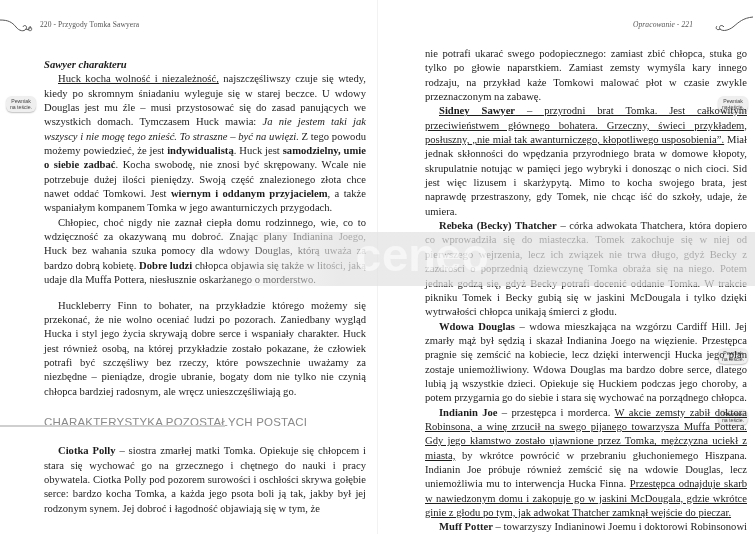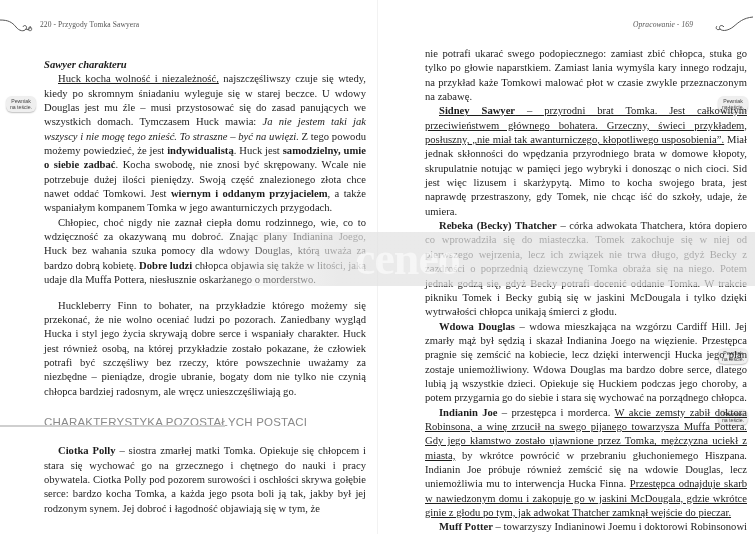--- a/index.html
+++ b/index.html
@@ -25,21 +25,21 @@
   .section-head { font-family:"Liberation Sans", "DejaVu Sans", sans-serif; font-size:11.5px; color:#8a8a8a;
                   letter-spacing:0.2px; margin-top:16px; padding-bottom:3px; }
   .section-rule { position:absolute; left:0; top:425px; width:225px; height:2px; background:#cfcfcf; }
   .note { position:absolute; width:30px; height:16px; border-radius:6px; background:#efefef;
           box-shadow:0 1px 1.5px rgba(0,0,0,0.25); font-family:"Liberation Sans", "DejaVu Sans", sans-serif;
           font-size:5.2px; line-height:6px; color:#444; text-align:center; padding-top:2px; box-sizing:border-box; }
   .note span { display:block; }
   .watermark { position:absolute; left:200px; top:232px; width:555px; height:54px;
                background:linear-gradient(90deg, rgba(225,225,225,0) 0%, rgba(225,225,225,0.7) 25%, rgba(225,225,225,0.7) 100%);
                pointer-events:none; }
-  .watermark-logo { position:absolute; left:355px; top:232px; font-family:Liberation Serif, serif;
+  .watermark-logo { position:absolute; left:355px; top:232px; font-family:Liberation Mono, monospace;
                     font-size:46px; font-weight:bold; color:rgba(255,255,255,0.55); letter-spacing:-1px; line-height:54px; }
   .gutter { position:absolute; left:377px; top:0; width:1px; height:534px; background:#f2f2f2; }
 </style>
 </head>
 <body>
 
 <div class="gutter"></div>
 
 <div class="page page-left">
   <svg class="swirl" width="36" height="22" viewBox="0 0 36 22">
@@ -61,40 +61,40 @@
     <div class="gap"></div>
     <p class="ind">Huckleberry Finn to bohater, na przykładzie którego możemy się przekonać, że nie wolno oceniać ludzi po pozorach. Zaniedbany wygląd Hucka i styl jego życia skrywają dobre serce i wspaniały charakter. Huck jest również osobą, na której przykładzie zostało pokazane, że człowiek potrafi być szczęśliwy bez rzeczy, które powszechnie uważamy za niezbędne – pieniądze, drogie ubranie, bogaty dom nie tylko nie czynią chłopca bardziej radosnym, ale wręcz unieszczęśliwiają go.</p>
     <div class="section-head">CHARAKTERYSTYKA POZOSTAŁYCH POSTACI</div>
     <div style="height:12px"></div>
     <p class="ind"><b>Ciotka Polly</b><span> – siostra zmarłej matki Tomka. Opiekuje się chłopcem i stara się wychować go na grzecznego i chętnego do nauki i pracy obywatela. Ciotka Polly pod pozorem surowości i oschłości skrywa gołębie serce: bardzo kocha Tomka, a każda jego psota boli ją tak, jakby był jej rodzonym synem. Jej dobroć i łagodność objawiają się w tym, że</span></p>
   </div>
   <div class="section-rule"></div>
 </div>
 
 <div class="page page-right">
-  <div class="running-head">Opracowanie - 169</div>
+  <div class="running-head">Opracowanie - 221</div>
   <svg class="swirl" width="40" height="22" viewBox="0 0 40 22">
     <path d="M40 3 C30 4, 26 8, 20 13 C16 16, 10 18, 7 15 C5 12, 9 10, 11 13 M7 15 C4 17, 2 14, 4 12" fill="none" stroke="#555" stroke-width="1"></path>
   </svg>
 
   <div class="note" style="left:340px; top:96px;">
     <span>Pewniak</span>
     <span>na teście.</span>
   </div>
   <div class="note" style="left:340px; top:348px;">
     <span>Pewniak</span>
     <span>na teście.</span>
   </div>
   <div class="note" style="left:340px; top:409px;">
     <span>Pewniak</span>
     <span>na teście.</span>
   </div>
 
   <div class="body">
-    <p>nie potrafi ukarać swego podopiecznego: zamiast zbić chłopca, stuka go tylko po głowie naparstkiem. Zamiast lania wymyśla kary innego rodzaju, na przykład każe Tomkowi malować płot w czasie zwykle przeznaczonym na zabawę.</p>
+    <p>nie potrafi ukarać swego podopiecznego: zamiast zbić chłopca, stuka go tylko po głowie naparstkiem. Zamiast zemsty wymyśla kary innego rodzaju, na przykład każe Tomkowi malować płot w czasie zwykle przeznaczonym na zabawę.</p>
     <p class="ind"><span class="u"><b>Sidney Sawyer</b><span> – przyrodni brat Tomka. Jest całkowitym przeciwieństwem głównego bohatera. Grzeczny, świeci przykładem, posłuszny, „nie miał tak awanturniczego, kłopotliwego usposobienia”.</span></span><span> Miał jednak skłonności do wpędzania przyrodniego brata w domowe kłopoty, skrupulatnie notując w pamięci jego wybryki i donosząc o nich cioci. Sid jest więc lizusem i skarżypytą. Mimo to kocha swojego brata, jest naprawdę przestraszony, gdy Tomek, nie chcąc iść do szkoły, udaje, że umiera.</span></p>
     <p class="ind"><b>Rebeka (Becky) Thatcher</b><span> – córka adwokata Thatchera, która dopiero co wprowadziła się do miasteczka. Tomek zakochuje się w niej od pierwszego wejrzenia, lecz ich związek nie trwa długo, gdyż Becky z zazdrości o poprzednią dziewczynę Tomka obraża się na niego. Potem jednak godzą się, gdyż Becky potrafi docenić oddanie Tomka. W trakcie pikniku Tomek i Becky gubią się w jaskini McDougala i tylko dzięki wytrwałości chłopca unikają śmierci z głodu.</span></p>
     <p class="ind"><b>Wdowa Douglas</b><span> – wdowa mieszkająca na wzgórzu Cardiff Hill. Jej zmarły mąż był sędzią i skazał Indianina Joego na więzienie. Przestępca pragnie się zemścić na kobiecie, lecz dzięki interwencji Hucka jego plan zostaje uniemożliwiony. Wdowa Douglas ma bardzo dobre serce, dlatego lubią ją wszystkie dzieci. Opiekuje się Huckiem podczas jego choroby, a potem przygarnia go do siebie i stara się wychować na porządnego chłopca.</span></p>
     <p class="ind"><b>Indianin Joe</b><span> – przestępca i morderca. </span><span class="u">W akcie zemsty zabił doktora Robinsona, a winę zrzucił na swego pijanego towarzysza Muffa Pottera. Gdy jego kłamstwo zostało ujawnione przez Tomka, mężczyzna uciekł z miasta,</span><span> by wkrótce powrócić w przebraniu głuchoniemego Hiszpana. Indianin Joe próbuje również zemścić się na wdowie Douglas, lecz uniemożliwia mu to interwencja Hucka Finna. </span><span class="u">Przestępca odnajduje skarb w nawiedzonym domu i zakopuje go w jaskini McDougala, gdzie wkrótce ginie z głodu po tym, jak adwokat Thatcher zamknął wejście do pieczar.</span></p>
     <p class="ind"><b>Muff Potter</b><span> – towarzyszy Indianinowi Joemu i doktorowi Robinsonowi podczas nocnej wyprawy na cmentarz. W czasie bójki z doktorem traci przytomność i daje sobie wmówić, że to on zabił lekarza. Muff</span></p>
   </div>
 </div>
 
 <div class="watermark"></div>
 <div class="watermark-logo">ceneo</div>

